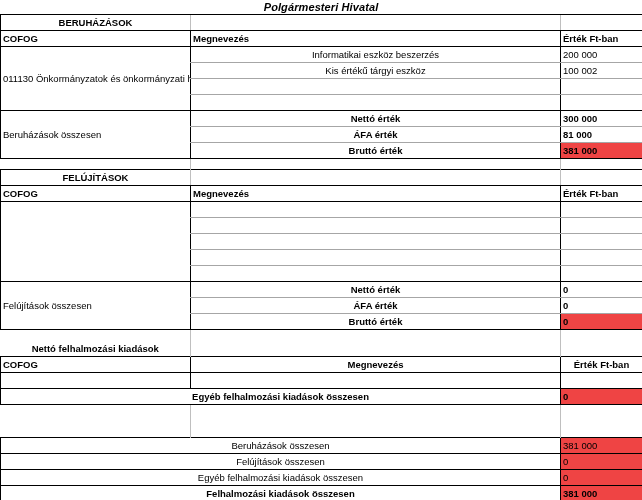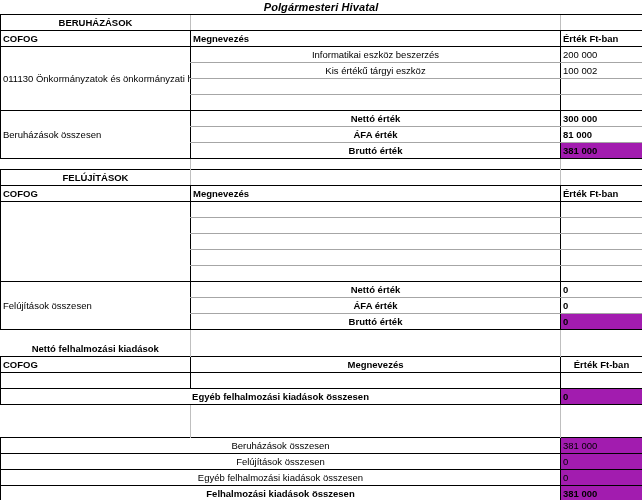--- a/index.html
+++ b/index.html
@@ -57,21 +57,21 @@
   .br   { border-right: 1.6px solid #000; }
   .gb   { border-bottom: 0.8px solid #a6a6a6; margin-top: 23px; }
   .gl   { border-left: 0.8px solid #bfbfbf; }
   .gr   { border-right: 0.8px solid #bfbfbf; }
 
   
   .b      { font-weight: bold; }
   .ctr    { text-align: left; }
   .right  { padding-right: 3px; }
   .left   { text-align: center; padding-left: 3px; }
-  .shade  { background: #a21caf; }
+  .shade  { background: #ef4444; }
 
   
   .cofog-merged {
     text-align: center;
     white-space: normal;
     line-height: 13px;
     padding: 0 3px;
   }
   .spacer-row td { height: 11px; }
   .section-label td { height: 16px; }

